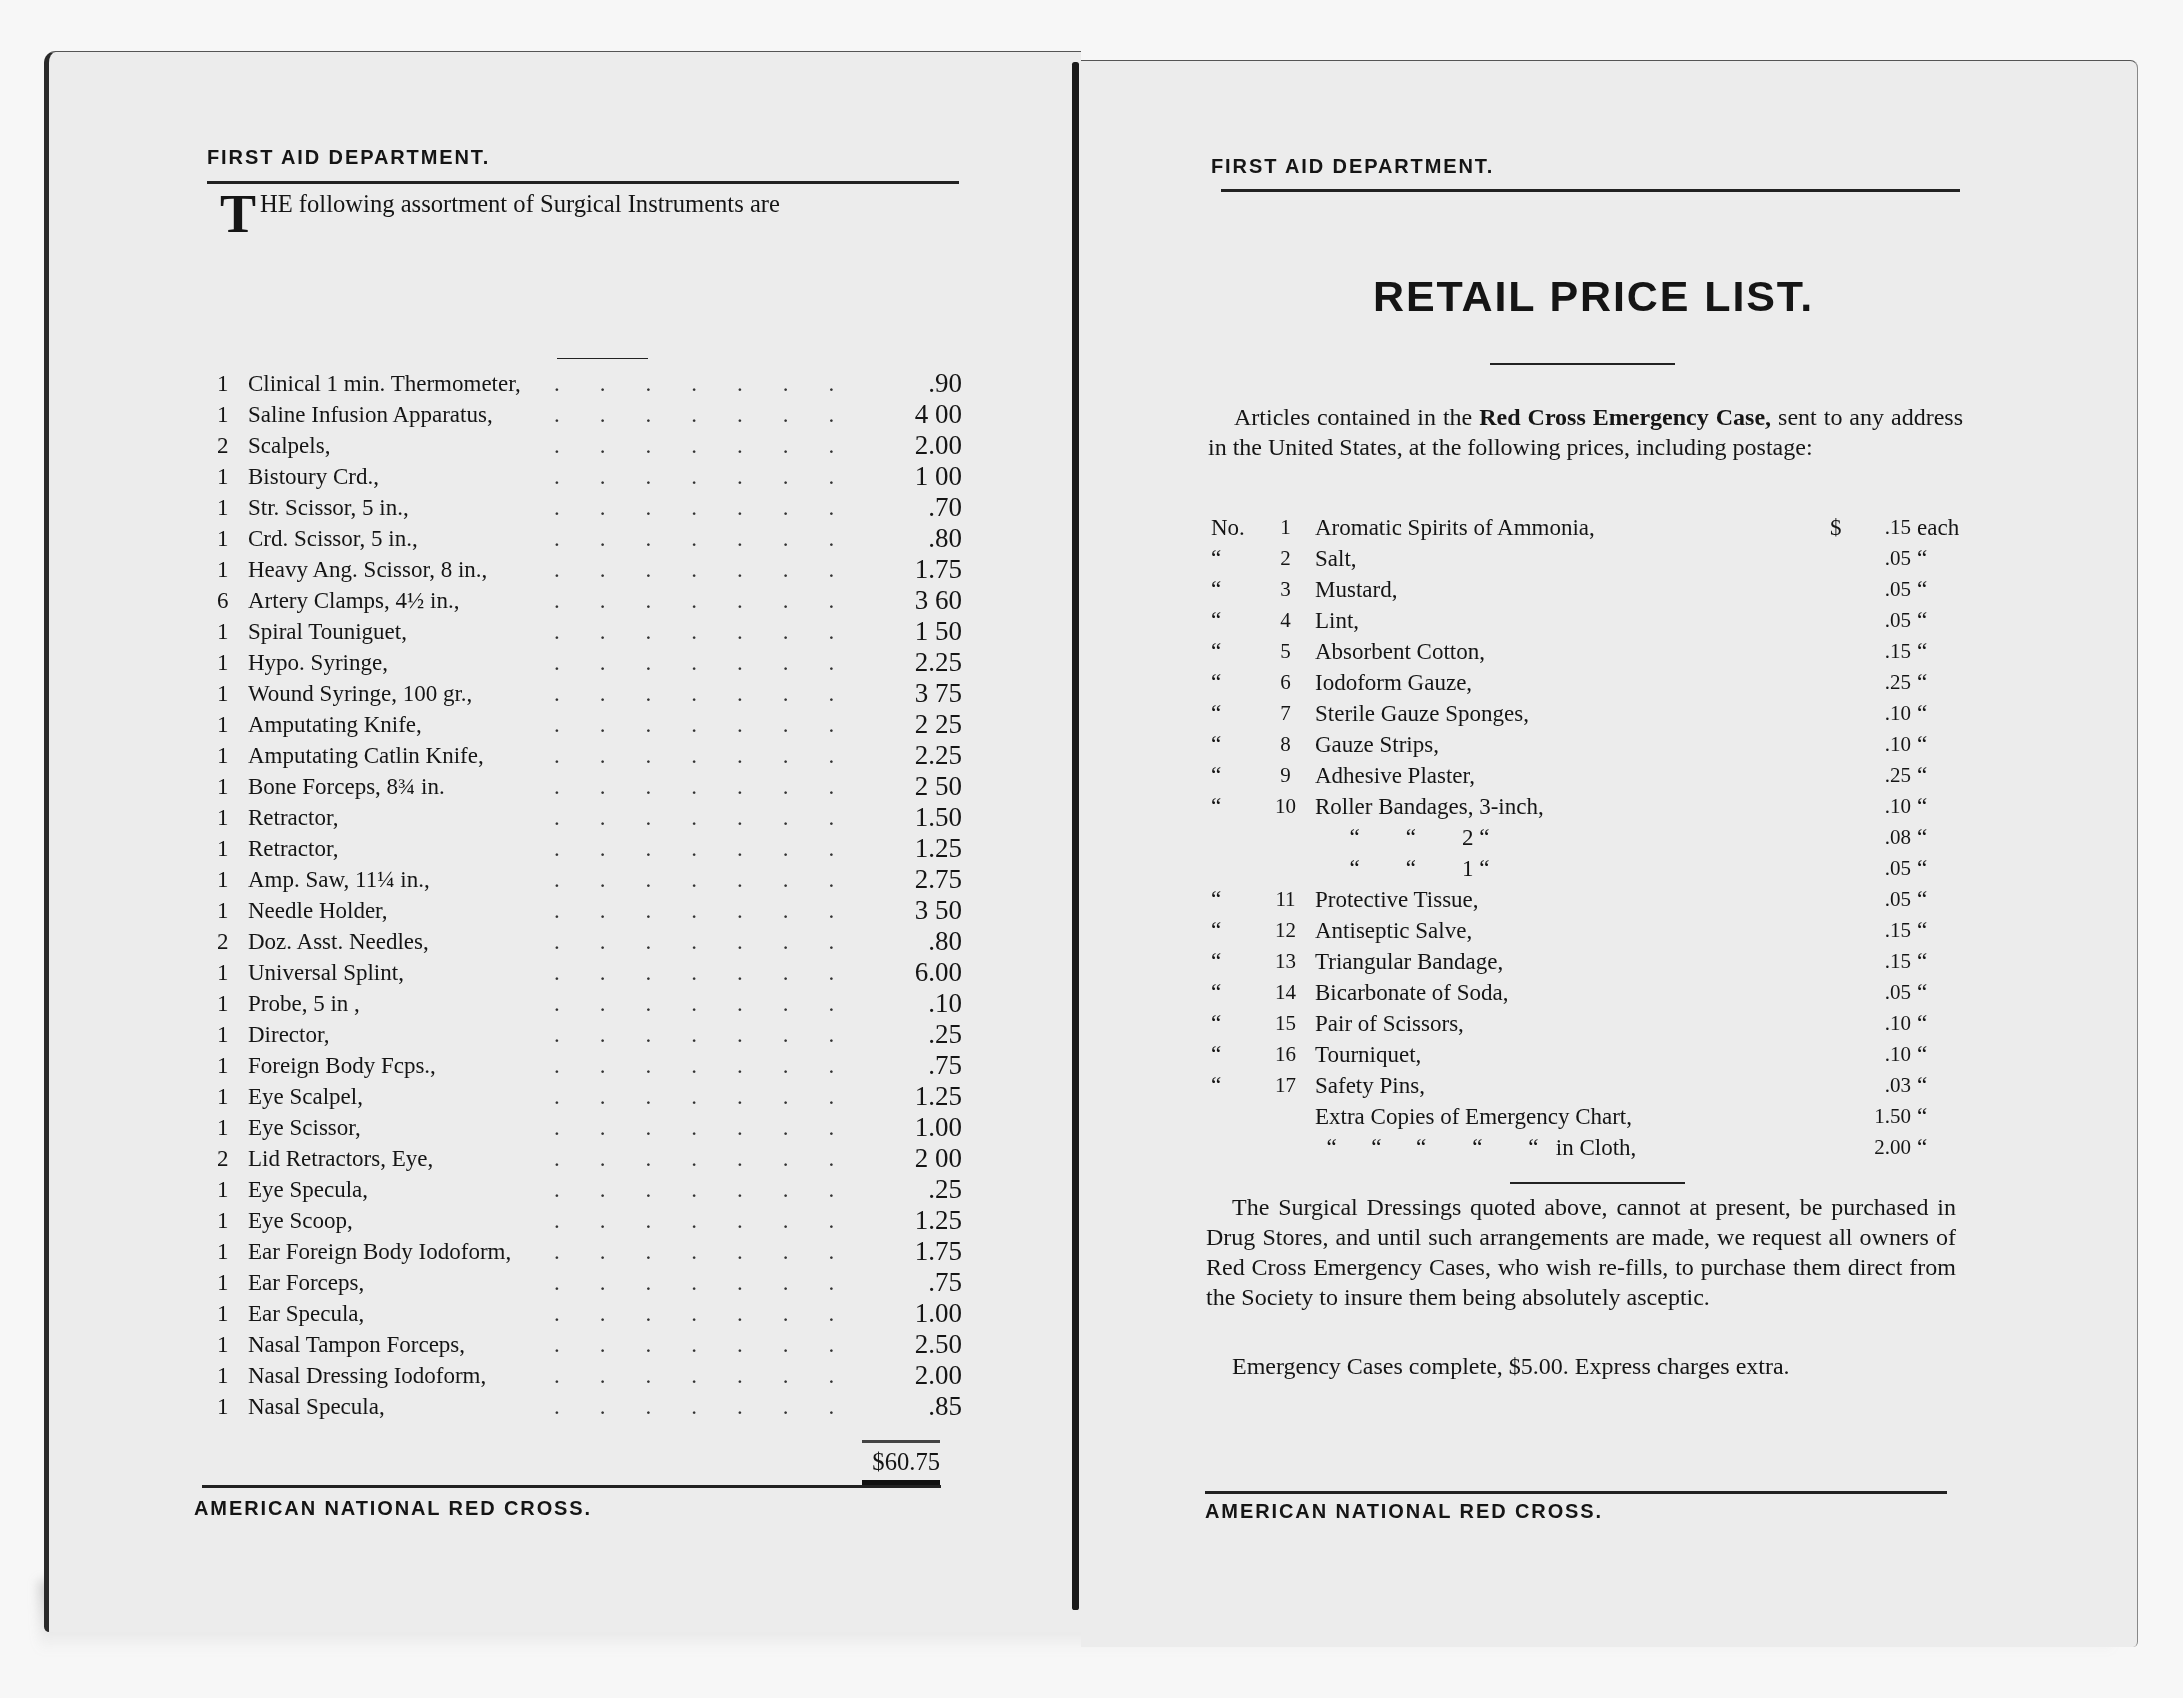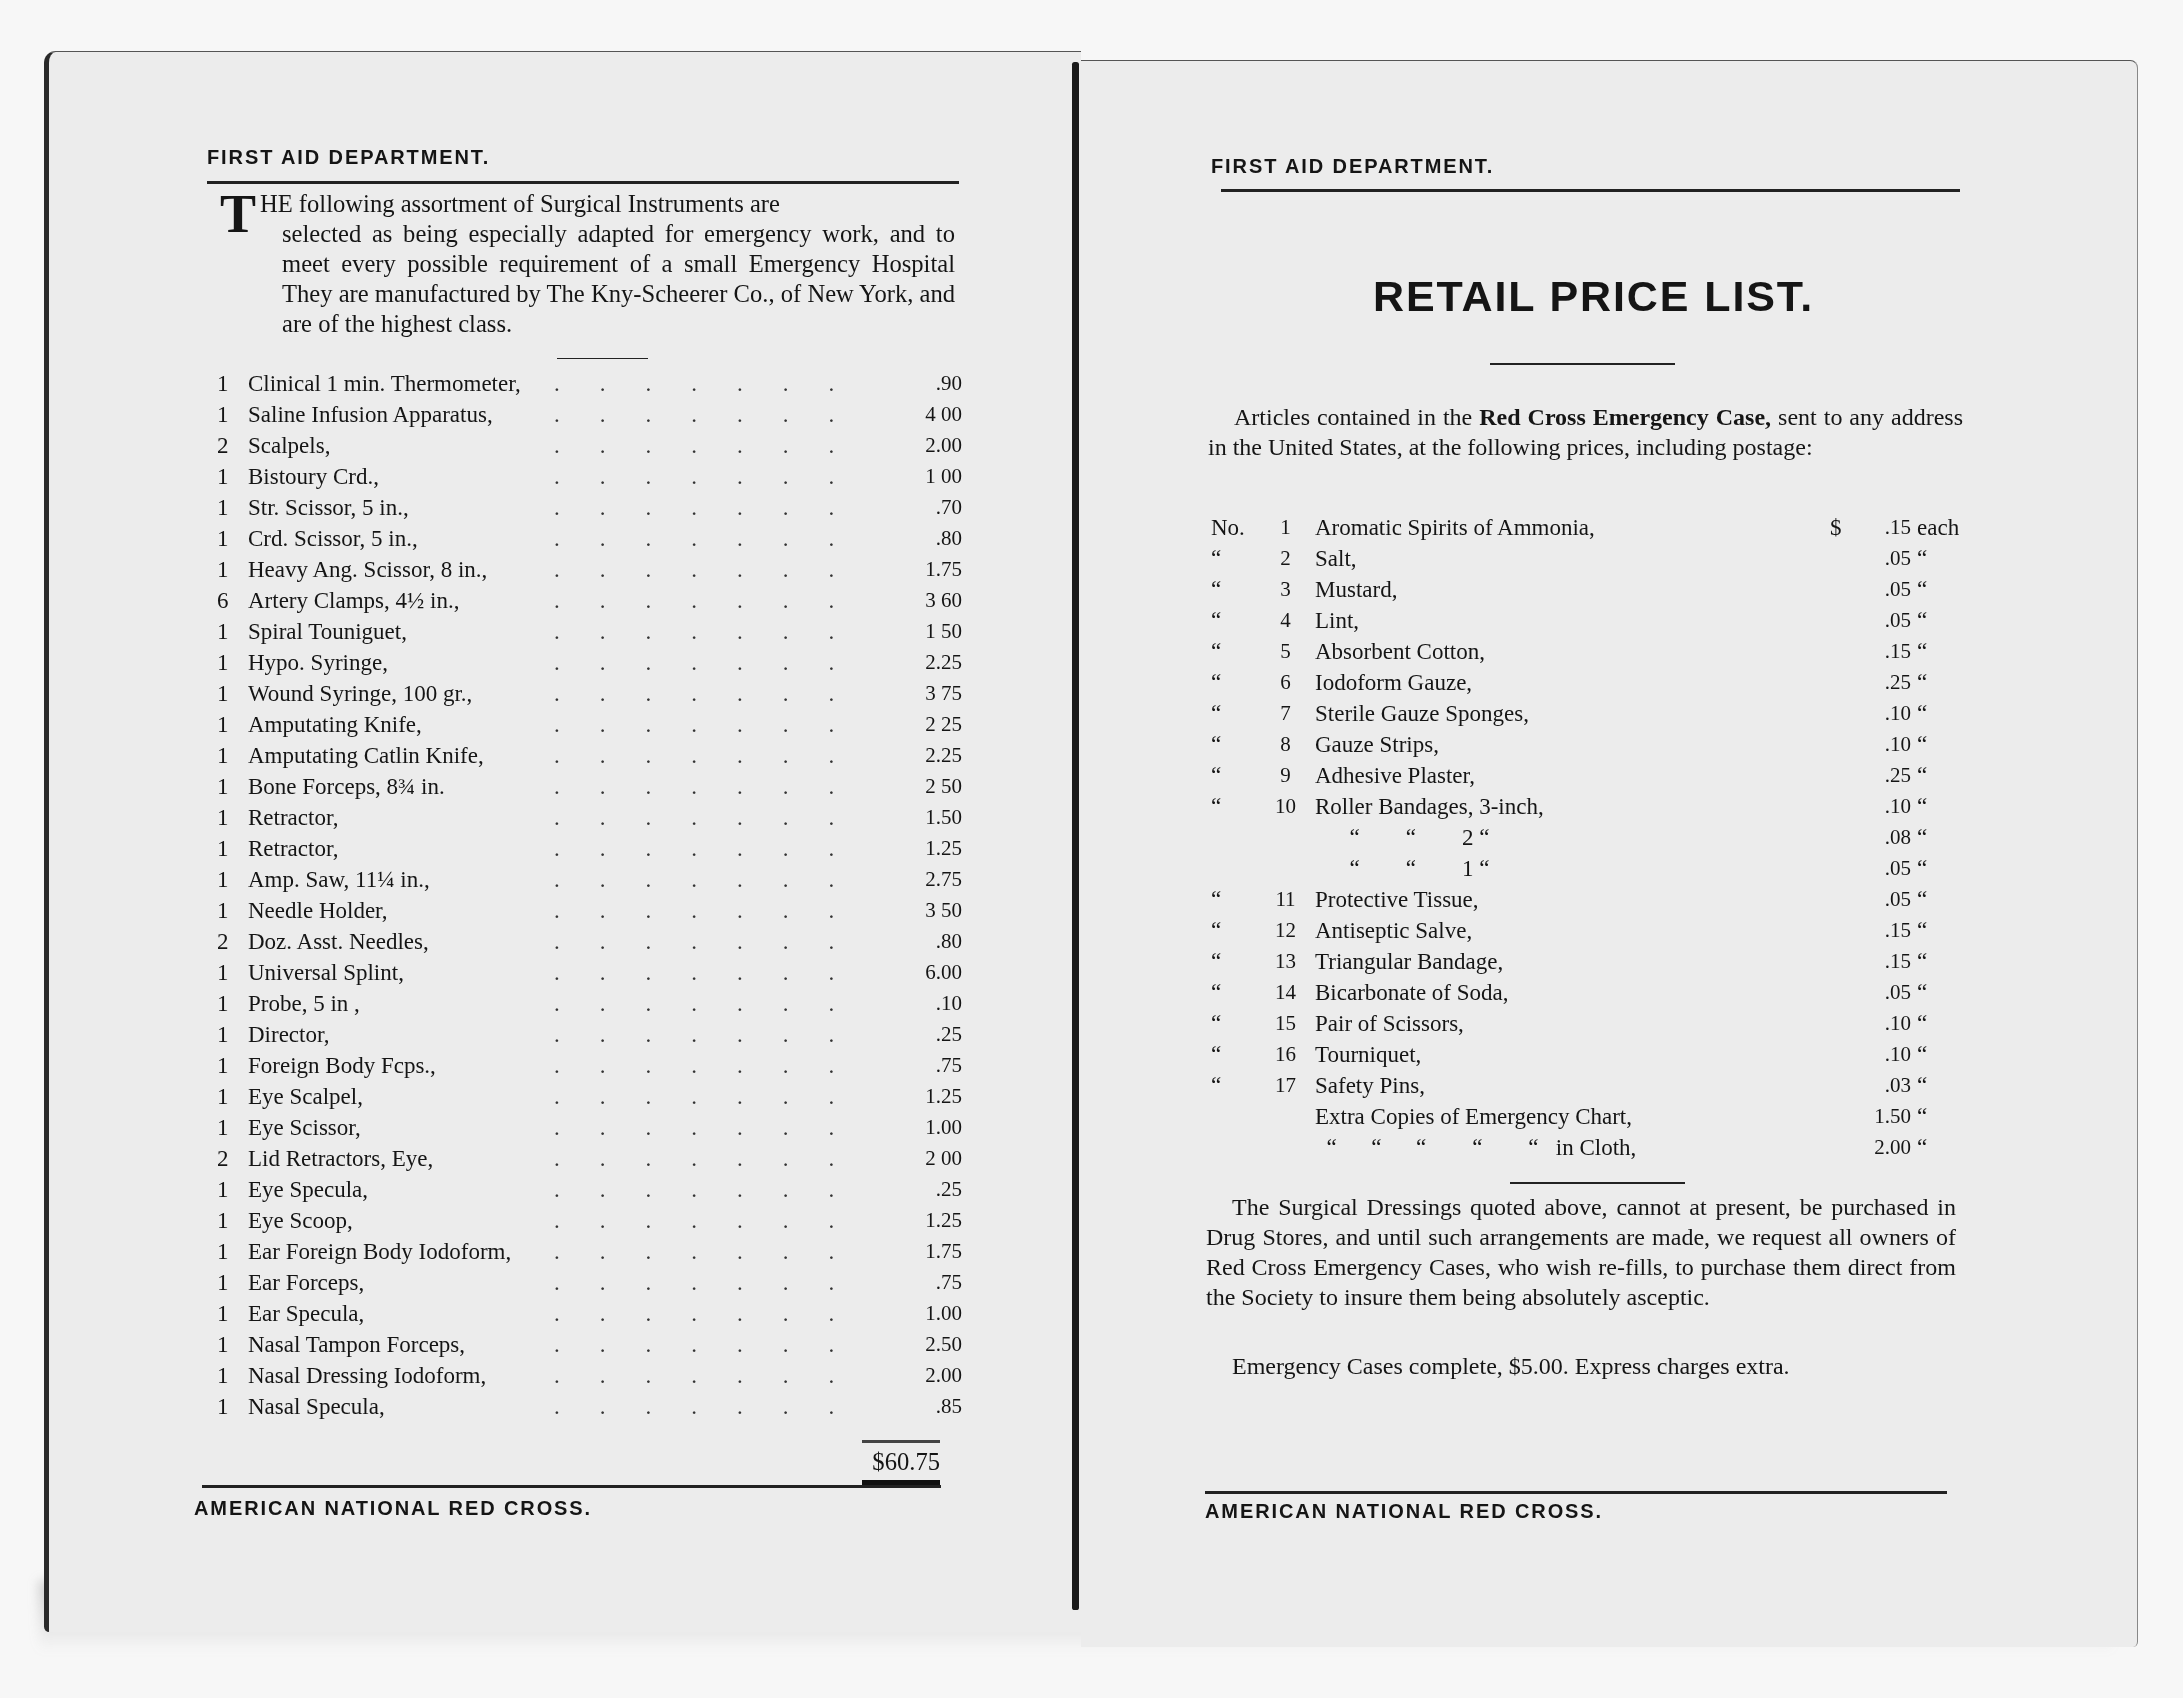--- a/index.html
+++ b/index.html
@@ -55,21 +55,21 @@
     }
     .row {
       position: relative; height: 31px; line-height: 31px; white-space: nowrap;
     }
     .row .qty { position: absolute; left: 0; width: 19.4px; }
     .row .name { position: absolute; left: 31px; }
     .row .dots {
       position: absolute; left: 337px; width: 311px; letter-spacing: 40px;
       color: #333; overflow: hidden;
     }
-    .row .price { position: absolute; right: 0; text-align: right; font-size: 21px; }
+    .row .price { position: absolute; right: 0; text-align: right; font-size: 27px; }
     .total-rule-top { position: absolute; left: 862px; top: 1440px; width: 78px; height: 2.6px; background:#444; }
     .total {
       position: absolute; left: 862px; top: 1443px; width: 78px; text-align: right;
       font-size: 24.6px; line-height: 38px;
     }
     .total-rule-bottom { position: absolute; left: 862px; top: 1480px; width: 78px; height: 6.5px; background:#111; }
     .title {
       position: absolute; left: 1205px; top: 272px; width: 777px; text-align: center;
       font-family: "Liberation Sans", "DejaVu Sans", sans-serif; font-size: 43px;
       letter-spacing: 1.9px; font-weight: bold;
@@ -98,21 +98,20 @@
 <div class="page page-left"></div>
 <div class="page page-right"></div>
 <div class="spine"></div>
 
 <div class="runhead" style="left:207px; top:146px; width:764px;">FIRST AID DEPARTMENT.</div>
 <div class="rule" style="left:207px; top:181px; width:752px; height:2.6px;"></div>
 
 <div class="intro">
   <span class="drop">T</span>
   <span>HE following assortment of Surgical Instruments are</span>
-  <span class="indent">selected as being especially adapted for emergency work, and to meet every possible requirement of a small Emergency Hospital They are manufactured by The Kny-Scheerer Co., of New York, and are of the highest class.</span>
 </div>
 <div class="rule" style="left:557px; top:358px; width:91px; height:1.3px;"></div>
 
 <div class="list-left" id="list-left">
     <div class="row">
       <span class="qty">1</span>
       <span class="name">Clinical 1 min. Thermometer,</span>
       <span class="dots">.......</span>
       <span class="price">.90</span>
     </div>

